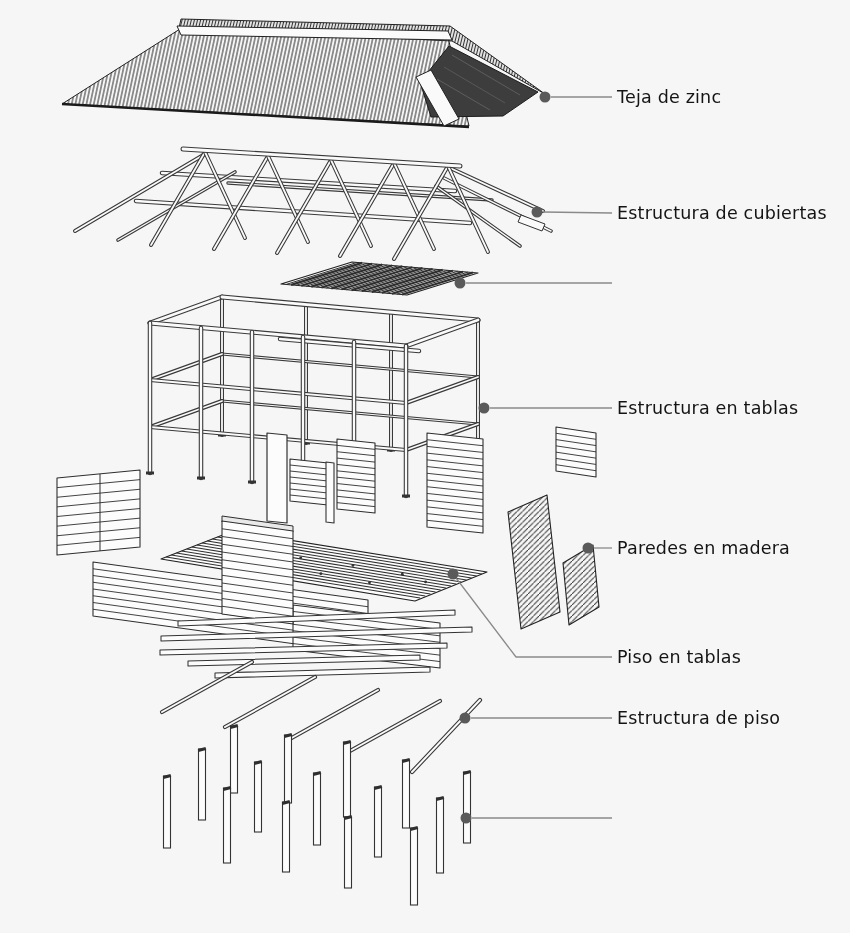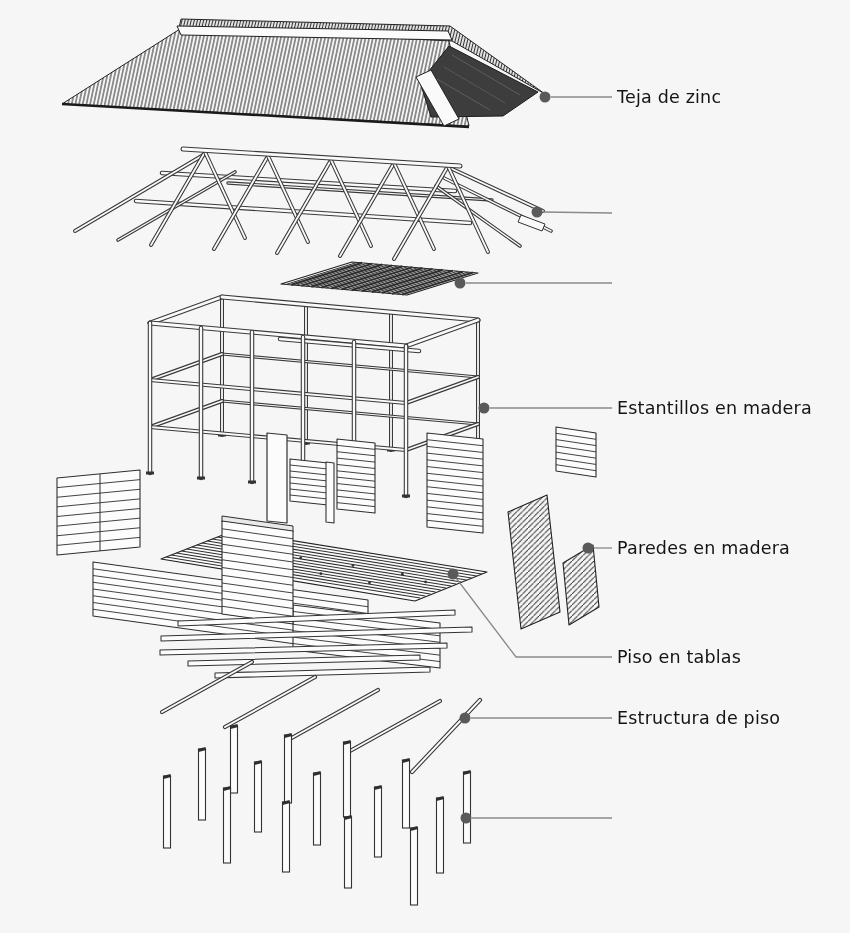--- a/index.html
+++ b/index.html
@@ -360,17 +360,18 @@
           <circle cx="465" cy="718" r="5.5" fill="#5a5a5a" stroke="none"></circle>
     </g>
     <g>
       <line x1="472" y1="818" x2="612" y2="818"></line>
           <circle cx="466" cy="818" r="5.5" fill="#5a5a5a" stroke="none"></circle>
     </g>
   </g>
 </svg>
 
   <div class="part-label" style="top:88px">Teja de zinc</div>
-  <div class="part-label" style="top:399px">Estantillos en madera</div>
+  <div class="part-label" style="top:204px">Estructura de cubiertas</div>
+  <div class="part-label" style="top:399px">Estructura en tablas</div>
   <div class="part-label" style="top:539px">Paredes en madera</div>
   <div class="part-label" style="top:648px">Piso en tablas</div>
   <div class="part-label" style="top:709px">Estructura de piso</div>
 </div>
 
 </body></html>

